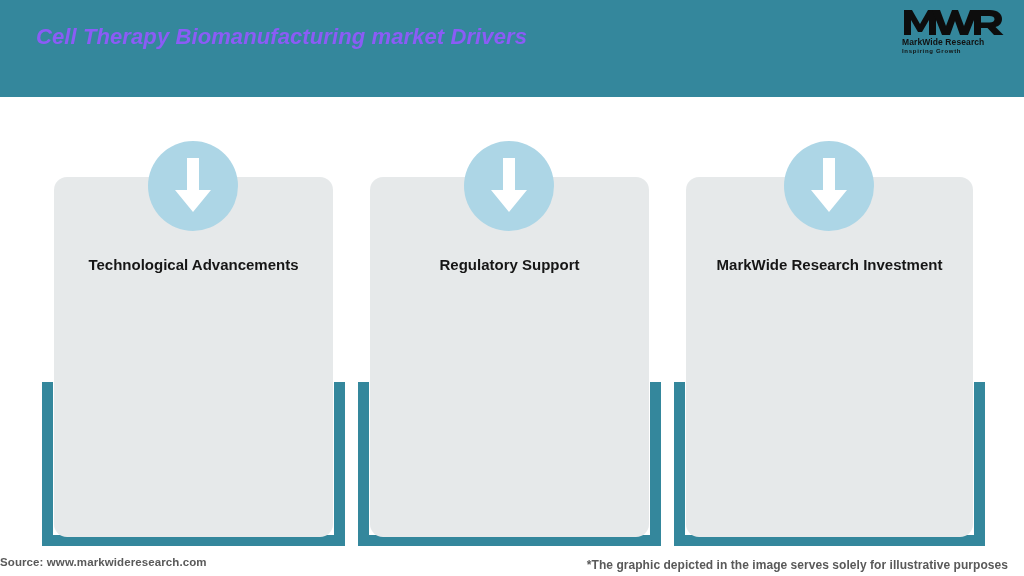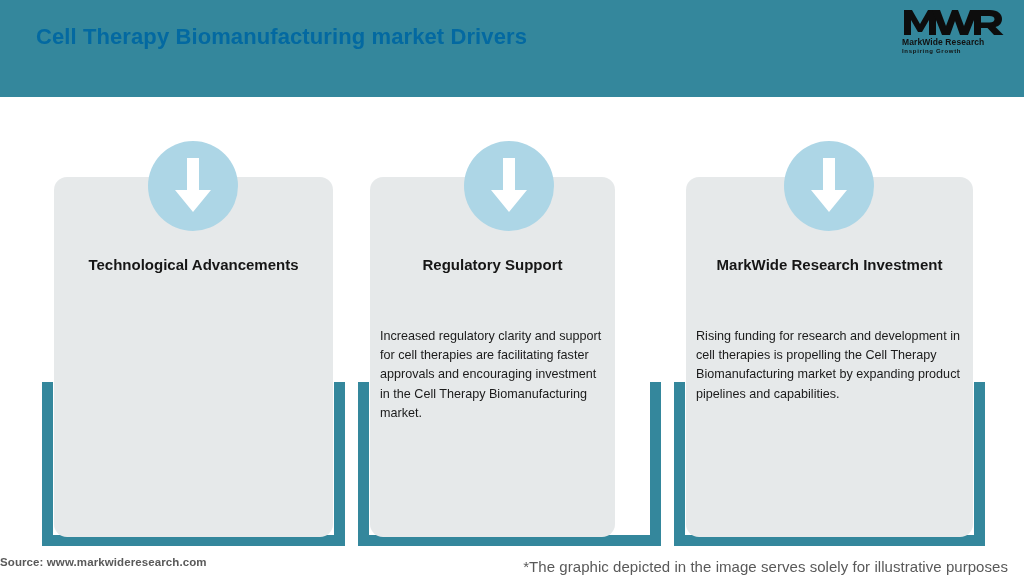--- a/index.html
+++ b/index.html
@@ -24,23 +24,24 @@
     width: 1024px;
     height: 97px;
     background: #34879C;
   }
   #page-title {
     position: absolute;
     left: 36px;
     top: 24px;
     font-size: 22px;
     font-weight: bold;
-    color: #0369a1;
+    color: #8b5cf6;
     letter-spacing: 0.1px;
     white-space: nowrap;
+    font-style: italic;
   }
 
   
   #brand-logo {
     position: absolute;
     right: 18px;
     top: 8px;
     width: 104px;
     height: 50px;
     text-align: left;
@@ -141,22 +142,22 @@
     text-align: left;
     font-size: 11.5px;
     font-weight: bold;
     color: #595959;
     letter-spacing: 0.1px;
   }
   #footer-disclaimer {
     position: absolute;
     right: 16px;
     top: 558px;
-    font-size: 15px;
-    font-weight: normal;
+    font-size: 12px;
+    font-weight: bold;
     color: #595959;
     letter-spacing: 0.05px;
     white-space: nowrap;
   }
 </style>
 </head>
 <body>
 
 <div id="header-bar"></div>
 
@@ -186,36 +187,34 @@
   </div>
   <div class="arrow-badge" style="left:148px; top:141px;">
     <svg width="40" height="56" viewBox="0 0 40 56" xmlns="http://www.w3.org/2000/svg">
       <path d="M14 0 L26 0 L26 32 L38 32 L20 54 L2 32 L14 32 Z" fill="#FFFFFF"></path>
     </svg>
   </div>
 </div>
 
 <div class="card-group">
   <div class="bracket" style="left:358px; top:382px; width:303px; height:164px;"></div>
-  <div class="card" style="left:370px; top:177px; width:245px; height:360px;">
+  <div class="card" style="left:370px; top:177px; width:279px; height:360px;">
     <div class="card-heading">Regulatory Support</div>
-    <div class="card-body">Increased regulatory clarity and support for cell therapies are facilitating faster approvals and encouraging investment in the Cell Therapy Biomanufacturing market.</div>
   </div>
   <div class="arrow-badge" style="left:464px; top:141px;">
     <svg width="40" height="56" viewBox="0 0 40 56" xmlns="http://www.w3.org/2000/svg">
       <path d="M14 0 L26 0 L26 32 L38 32 L20 54 L2 32 L14 32 Z" fill="#FFFFFF"></path>
     </svg>
   </div>
 </div>
 
 <div class="card-group">
   <div class="bracket" style="left:674px; top:382px; width:311px; height:164px;"></div>
   <div class="card" style="left:686px; top:177px; width:287px; height:360px;">
     <div class="card-heading">MarkWide Research Investment</div>
-    <div class="card-body">Rising funding for research and development in cell therapies is propelling the Cell Therapy Biomanufacturing market by expanding product pipelines and capabilities.</div>
   </div>
   <div class="arrow-badge" style="left:784px; top:141px;">
     <svg width="40" height="56" viewBox="0 0 40 56" xmlns="http://www.w3.org/2000/svg">
       <path d="M14 0 L26 0 L26 32 L38 32 L20 54 L2 32 L14 32 Z" fill="#FFFFFF"></path>
     </svg>
   </div>
 </div>
 
 <div id="footer-source">Source: www.markwideresearch.com</div>
 <div id="footer-disclaimer">*The graphic depicted in the image serves solely for illustrative purposes</div>

